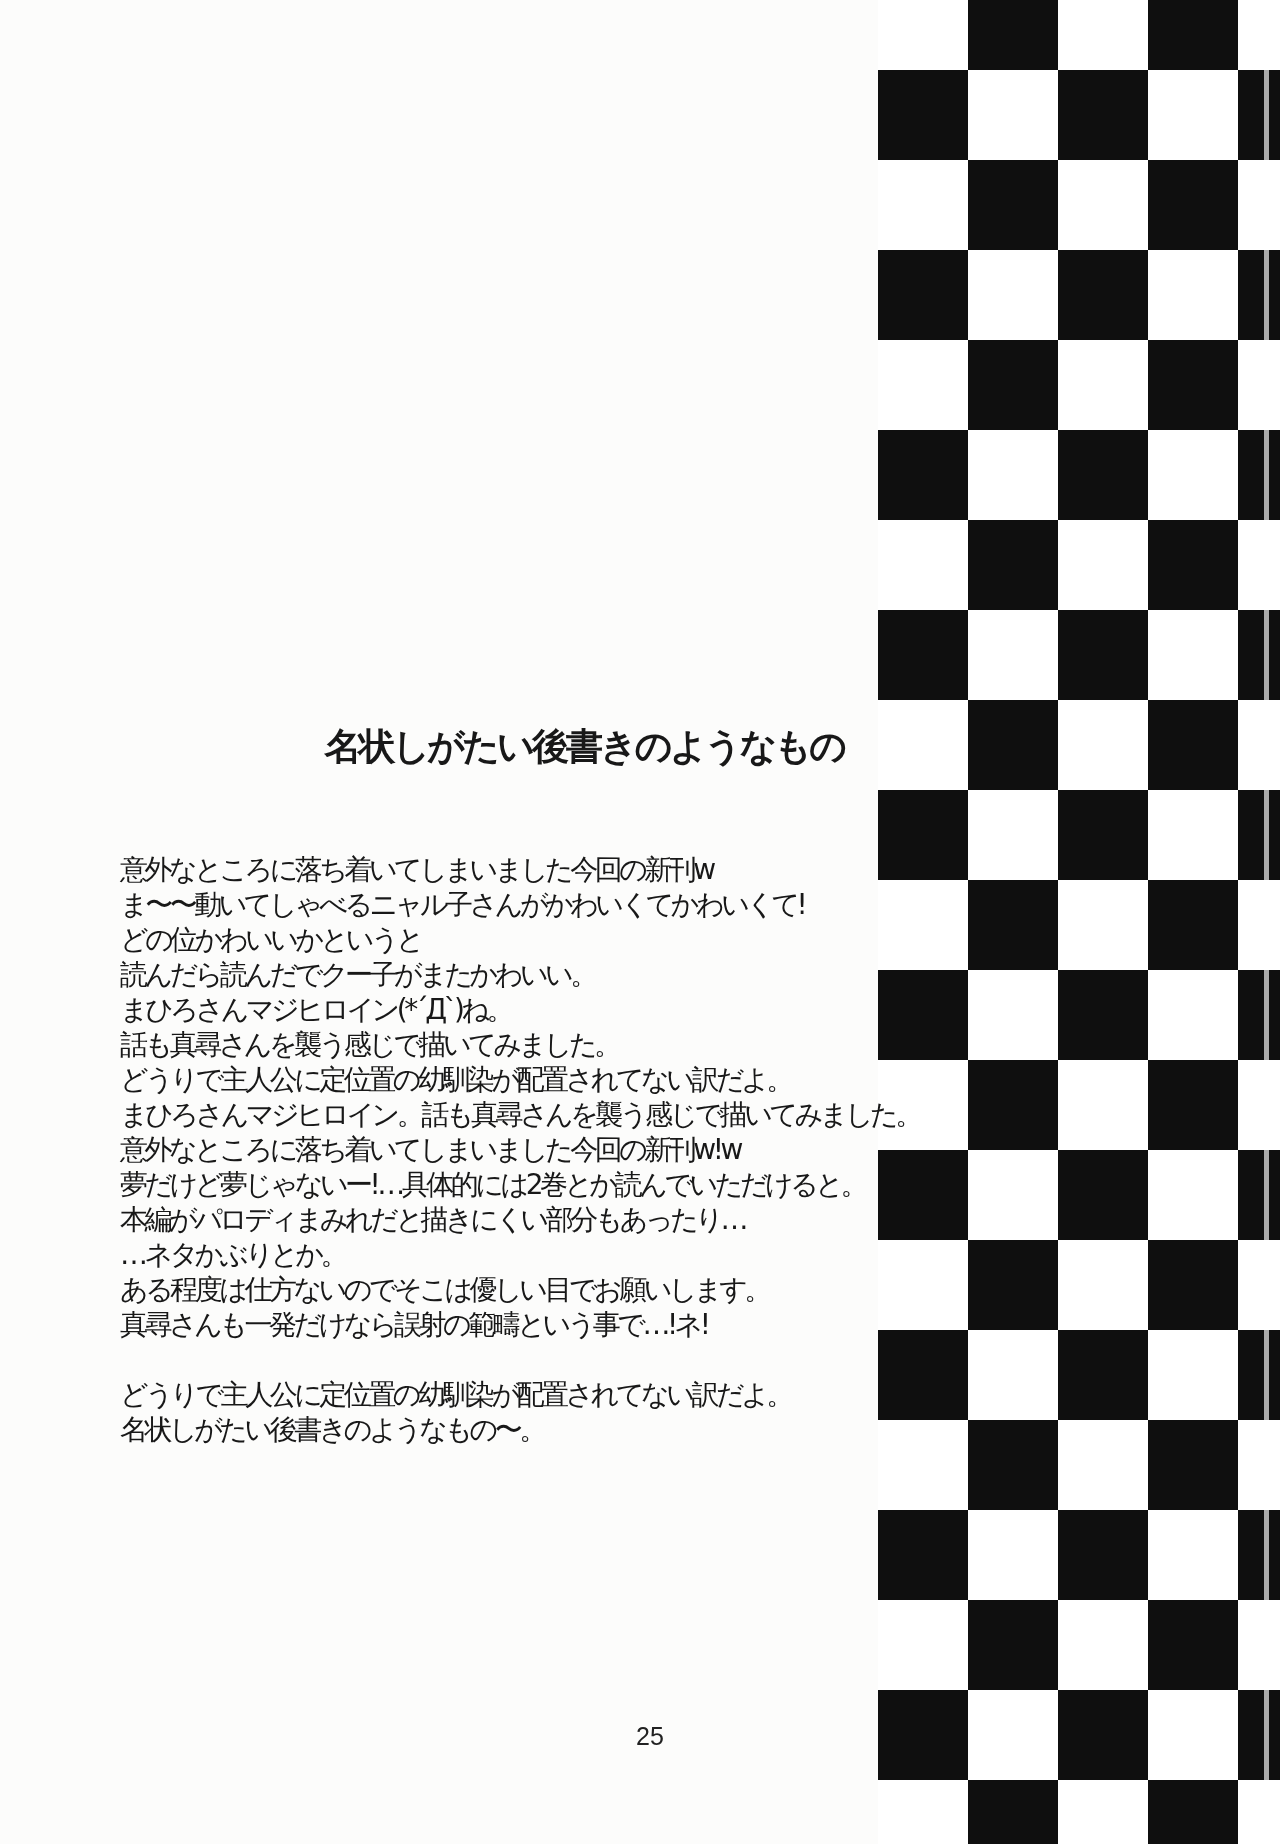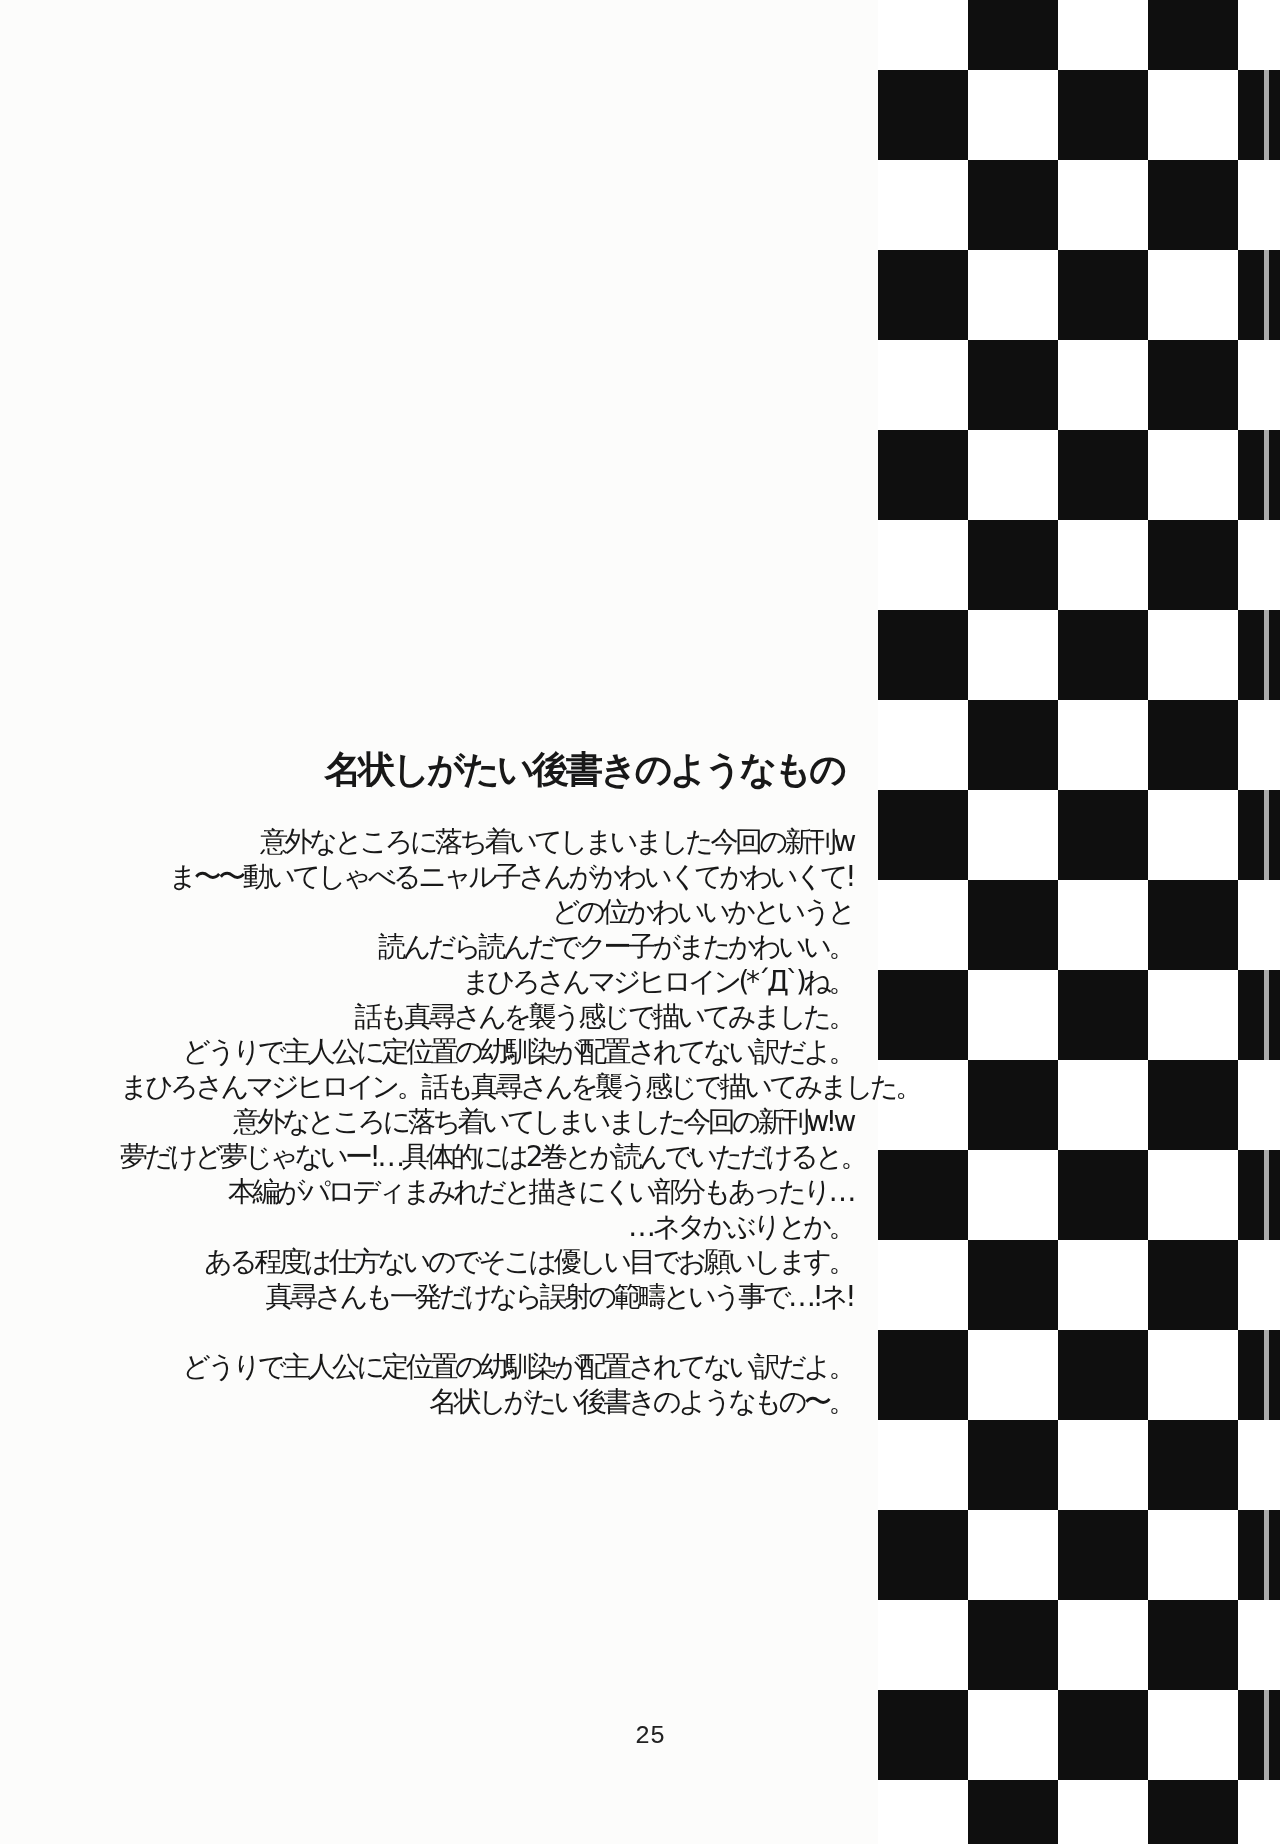--- a/index.html
+++ b/index.html
@@ -45,44 +45,43 @@
     top: 724px;
     left: 120px;
     width: 724px;
     text-align: right;
     white-space: nowrap;
     font-size: 37px;
     line-height: 46px;
     font-weight: bold;
     letter-spacing: -3px;
     color: var(--ink, #181818);
-    margin-top: 23px;
   }
   .afterword {
     position: absolute;
-    top: 824px;
+    top: 852px;
     left: 120px;
     width: 733px;
-    text-align: right;
+    text-align: left;
     color: var(--ink, #181818);
   }
   .line {
     min-height: 35px;
     line-height: 35px;
     font-size: 28px;
     letter-spacing: -3.5px;
     white-space: nowrap;
   }
   .page-number {
     position: absolute;
     top: 1722px;
     left: 590px;
     width: 120px;
     text-align: center;
-    font-family: Liberation Mono, monospace;
+    font-family: Liberation Sans, sans-serif;
     font-size: 25px;
     color: #222222;
   }
 </style>
 </head>
 <body>
 
 <div class="page">
 
   <div class="checkerboard"></div>

